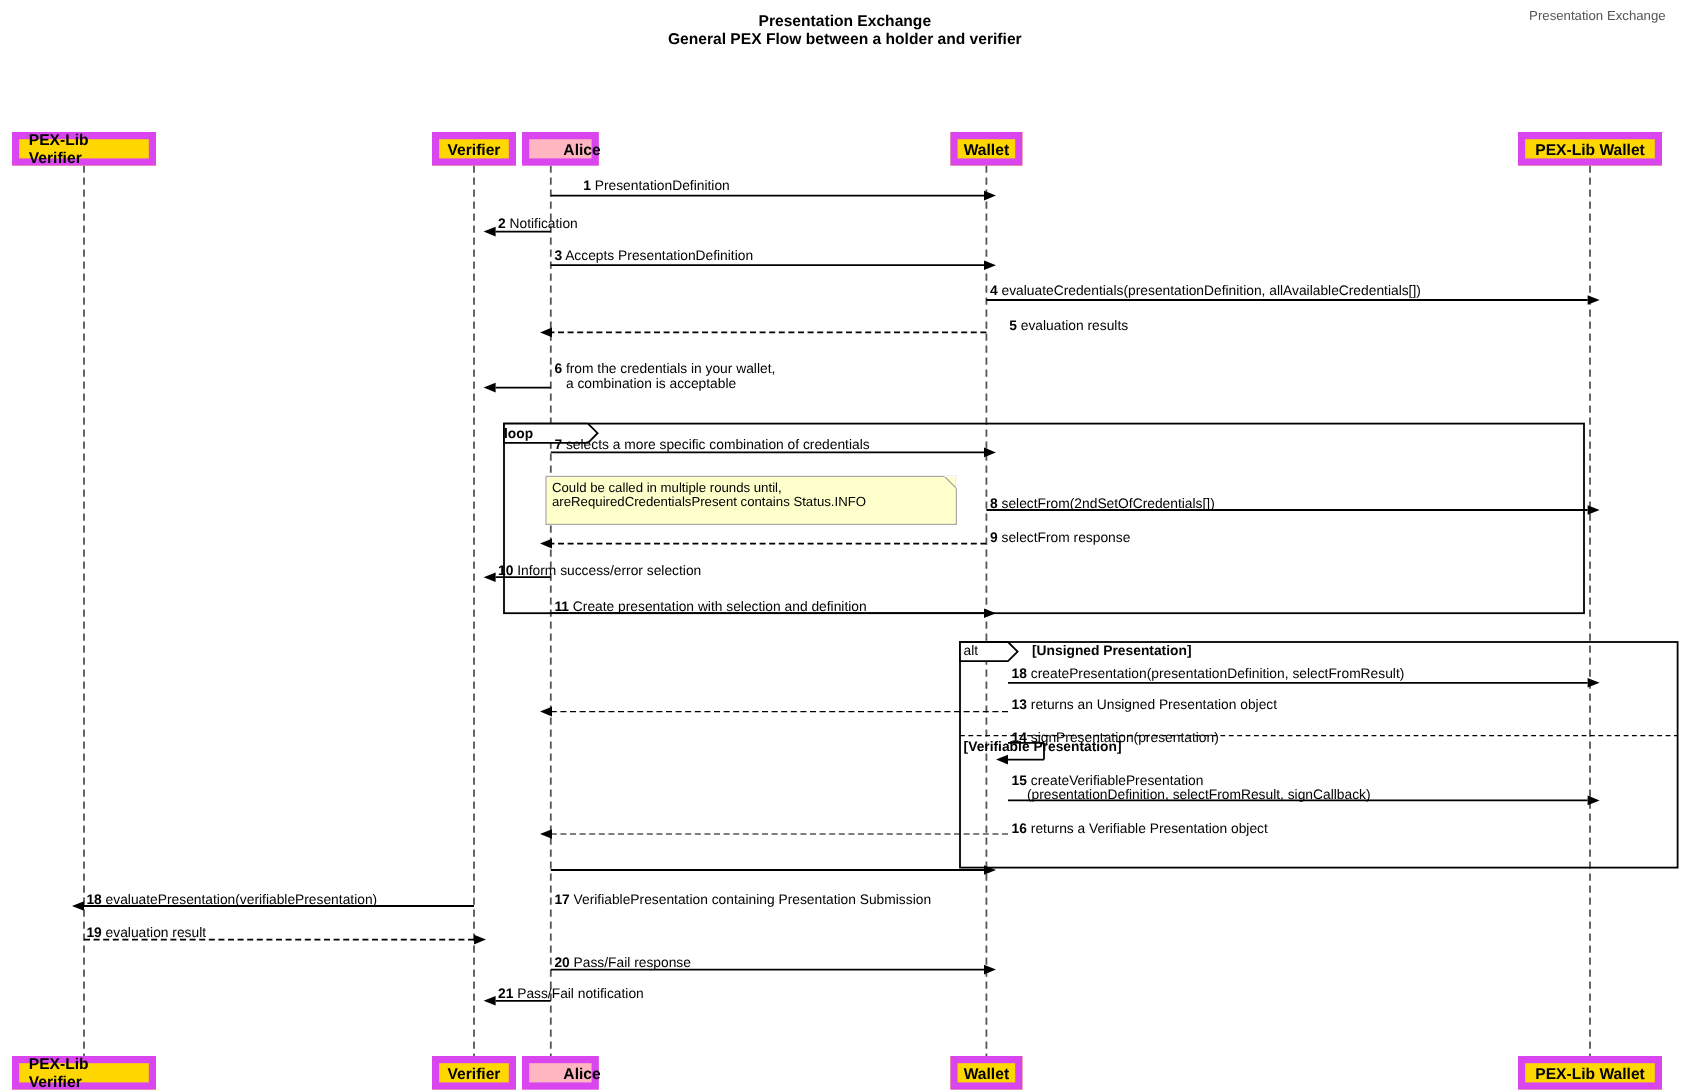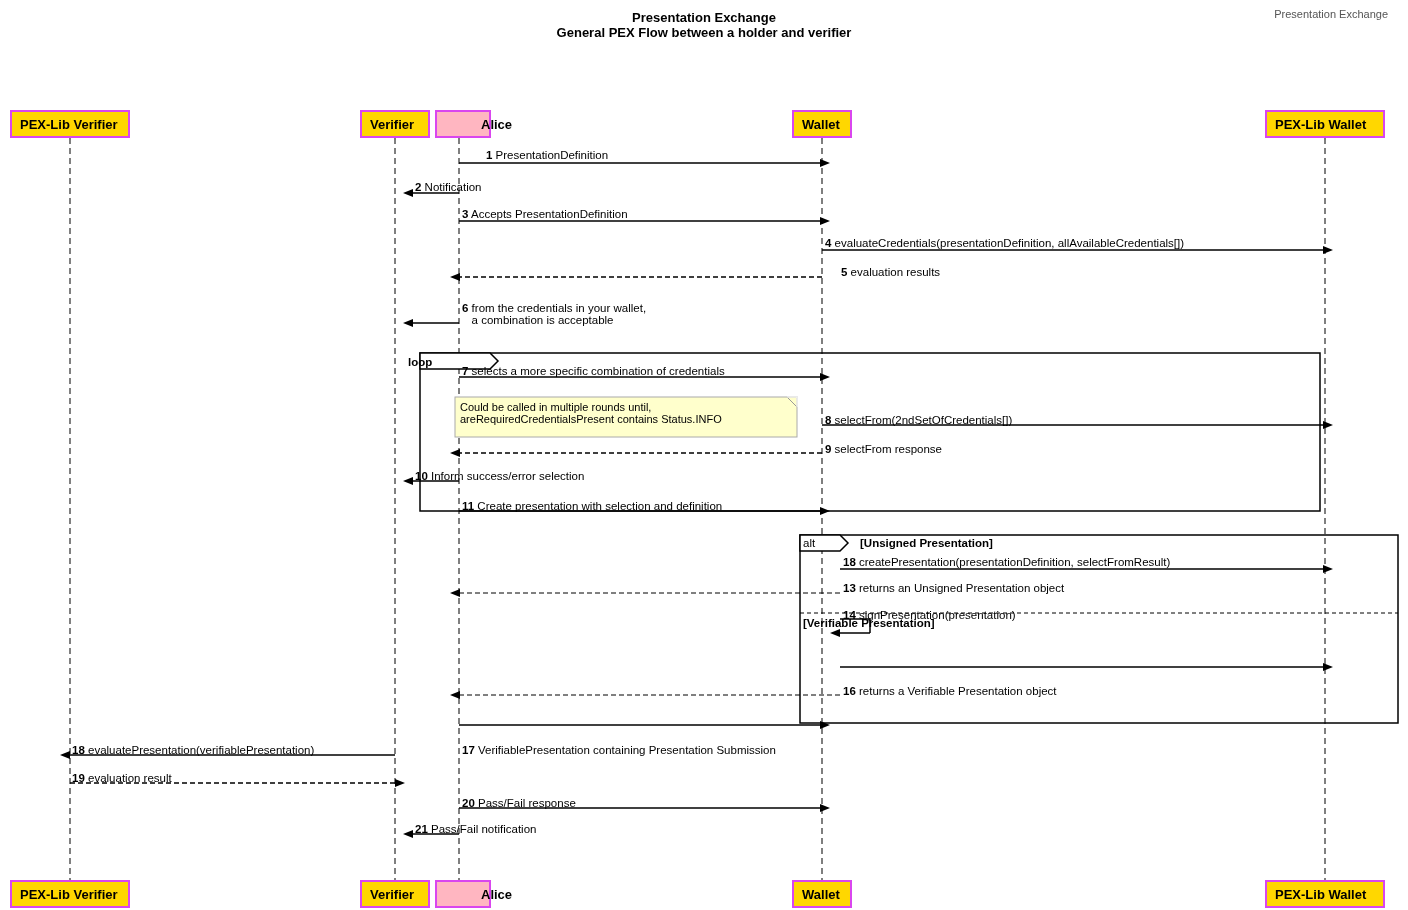--- a/index.html
+++ b/index.html
@@ -39,24 +39,25 @@
       position: relative;
       width: 1408px;
       height: 860px;
     }
 
     
     .participant-box {
       position: absolute;
       display: flex;
       align-items: center;
+      justify-content: center;
       font-weight: bold;
       font-size: 13px;
       padding: 4px 8px;
-      border: 2px solid #d946ef;
+      border: 6px solid #d946ef;
     }
     .participant-box.yellow { background: #FFD700; }
     .participant-box.pink { background: #FFB6C1; padding-left: 44px; }
 
     
     .svg-overlay {
       position: absolute;
       top: 0;
       left: 0;
       width: 1408px;
@@ -226,21 +227,21 @@
 <div class="msg-text" style="left:825px;top:192px;">
   <span class="num">4</span> evaluateCredentials(presentationDefinition, allAvailableCredentials[])
 </div>
 <div class="msg-text" style="left:825px;top:221px;padding-left:16px;">
   <span class="num">5</span> evaluation results
 </div>
 <div class="msg-text" style="left:462px;top:257px;">
   <span class="num">6</span> from the credentials in your wallet,<br>&nbsp;&nbsp;&nbsp;a combination is acceptable
 </div>
 
-<div class="msg-text" style="left:408px;top:311px;font-weight:bold;">loop</div>
+<div class="msg-text" style="left:420px;top:311px;font-weight:bold;">loop</div>
 <div class="msg-text" style="left:462px;top:320px;">
   <span class="num">7</span> selects a more specific combination of credentials
 </div>
 
 <div class="msg-text" style="left:460px;top:356px;font-size:11px;">
   Could be called in multiple rounds until,<br>areRequiredCredentialsPresent contains Status.INFO
 </div>
 <div class="msg-text" style="left:825px;top:369px;">
   <span class="num">8</span> selectFrom(2ndSetOfCredentials[])
 </div>
@@ -259,20 +260,23 @@
 <div class="msg-text" style="left:843px;top:511px;">
   <span class="num">18</span> createPresentation(presentationDefinition, selectFromResult)
 </div>
 <div class="msg-text" style="left:843px;top:537px;">
   <span class="num">13</span> returns an Unsigned Presentation object
 </div>
 <div class="msg-text" style="left:843px;top:564px;">
   <span class="num">14</span> signPresentation(presentation)
 </div>
 <div class="msg-text" style="left:803px;top:572px;font-weight:bold;">[Verifiable Presentation]</div>
+<div class="msg-text" style="left:843px;top:600px;">
+  <span class="num">15</span> createVerifiablePresentation<br>&nbsp;&nbsp;&nbsp;&nbsp;(presentationDefinition, selectFromResult, signCallback)
+</div>
 <div class="msg-text" style="left:843px;top:640px;">
   <span class="num">16</span> returns a Verifiable Presentation object
 </div>
 <div class="msg-text" style="left:462px;top:669px;margin-top:30px;">
   <span class="num">17</span> VerifiablePresentation containing Presentation Submission
 </div>
 <div class="msg-text" style="left:72px;top:699px;">
   <span class="num">18</span> evaluatePresentation(verifiablePresentation)
 </div>
 <div class="msg-text" style="left:72px;top:727px;">

